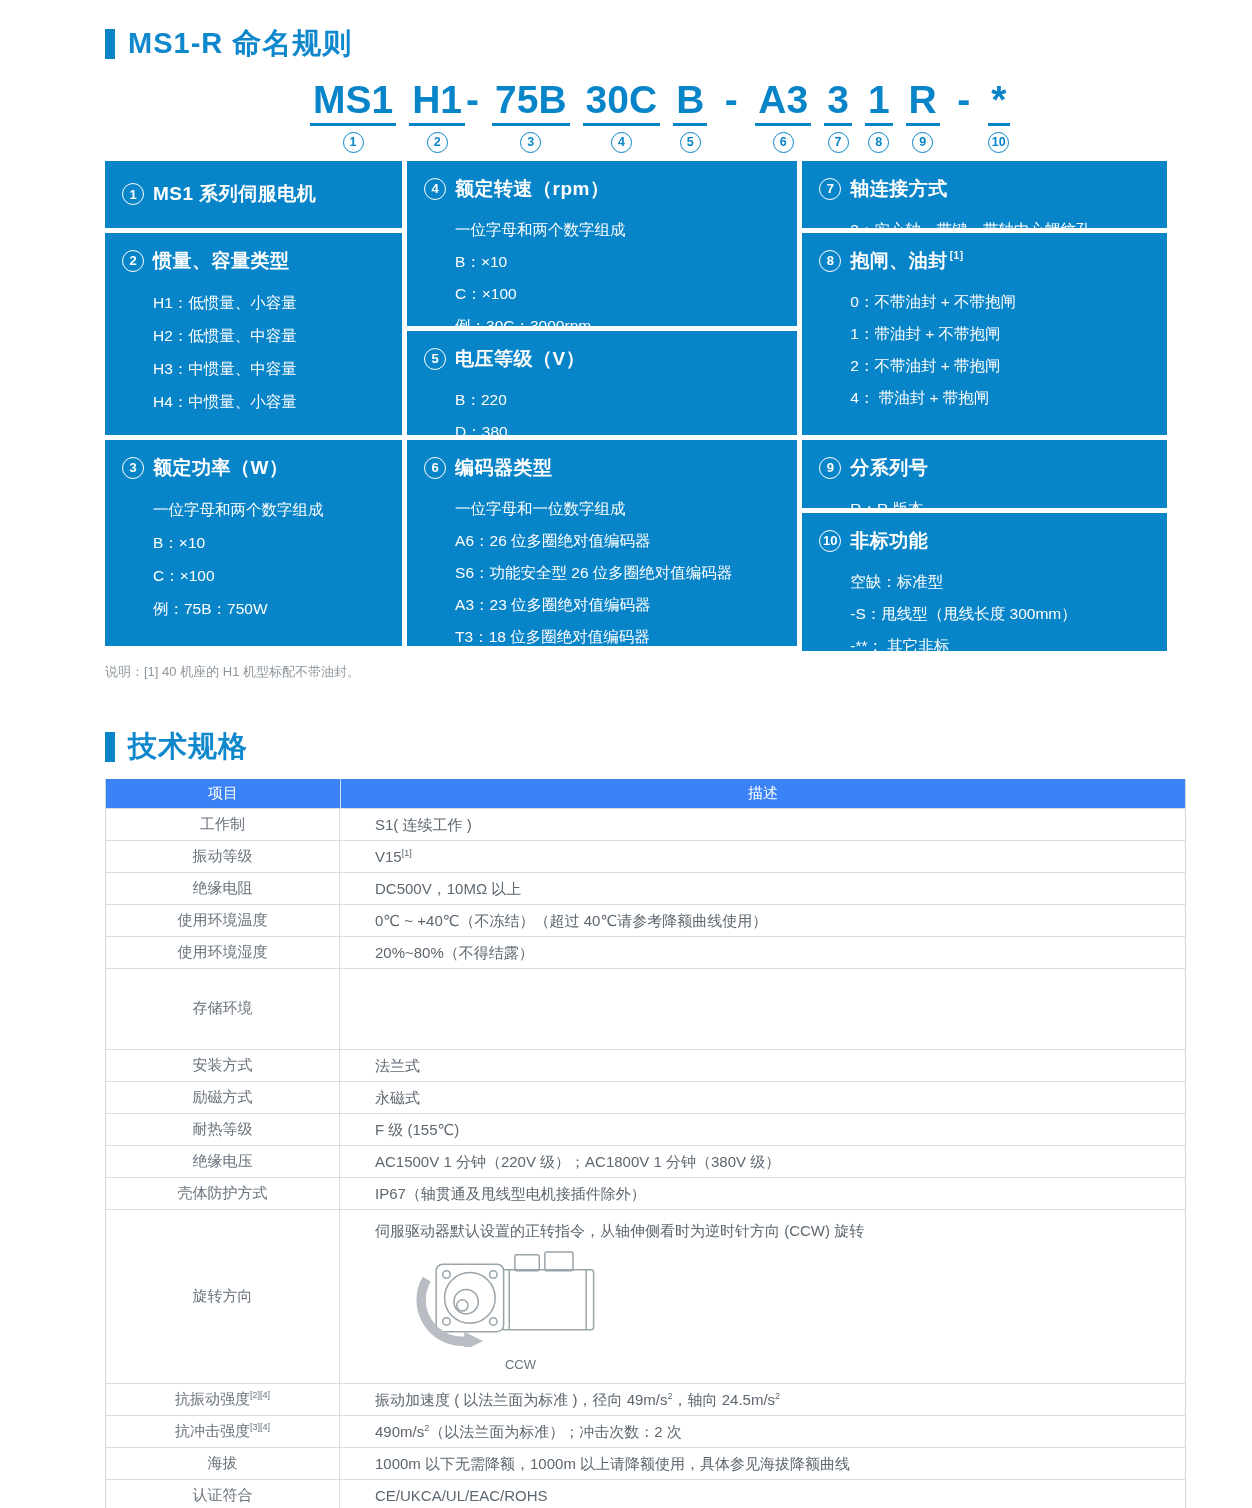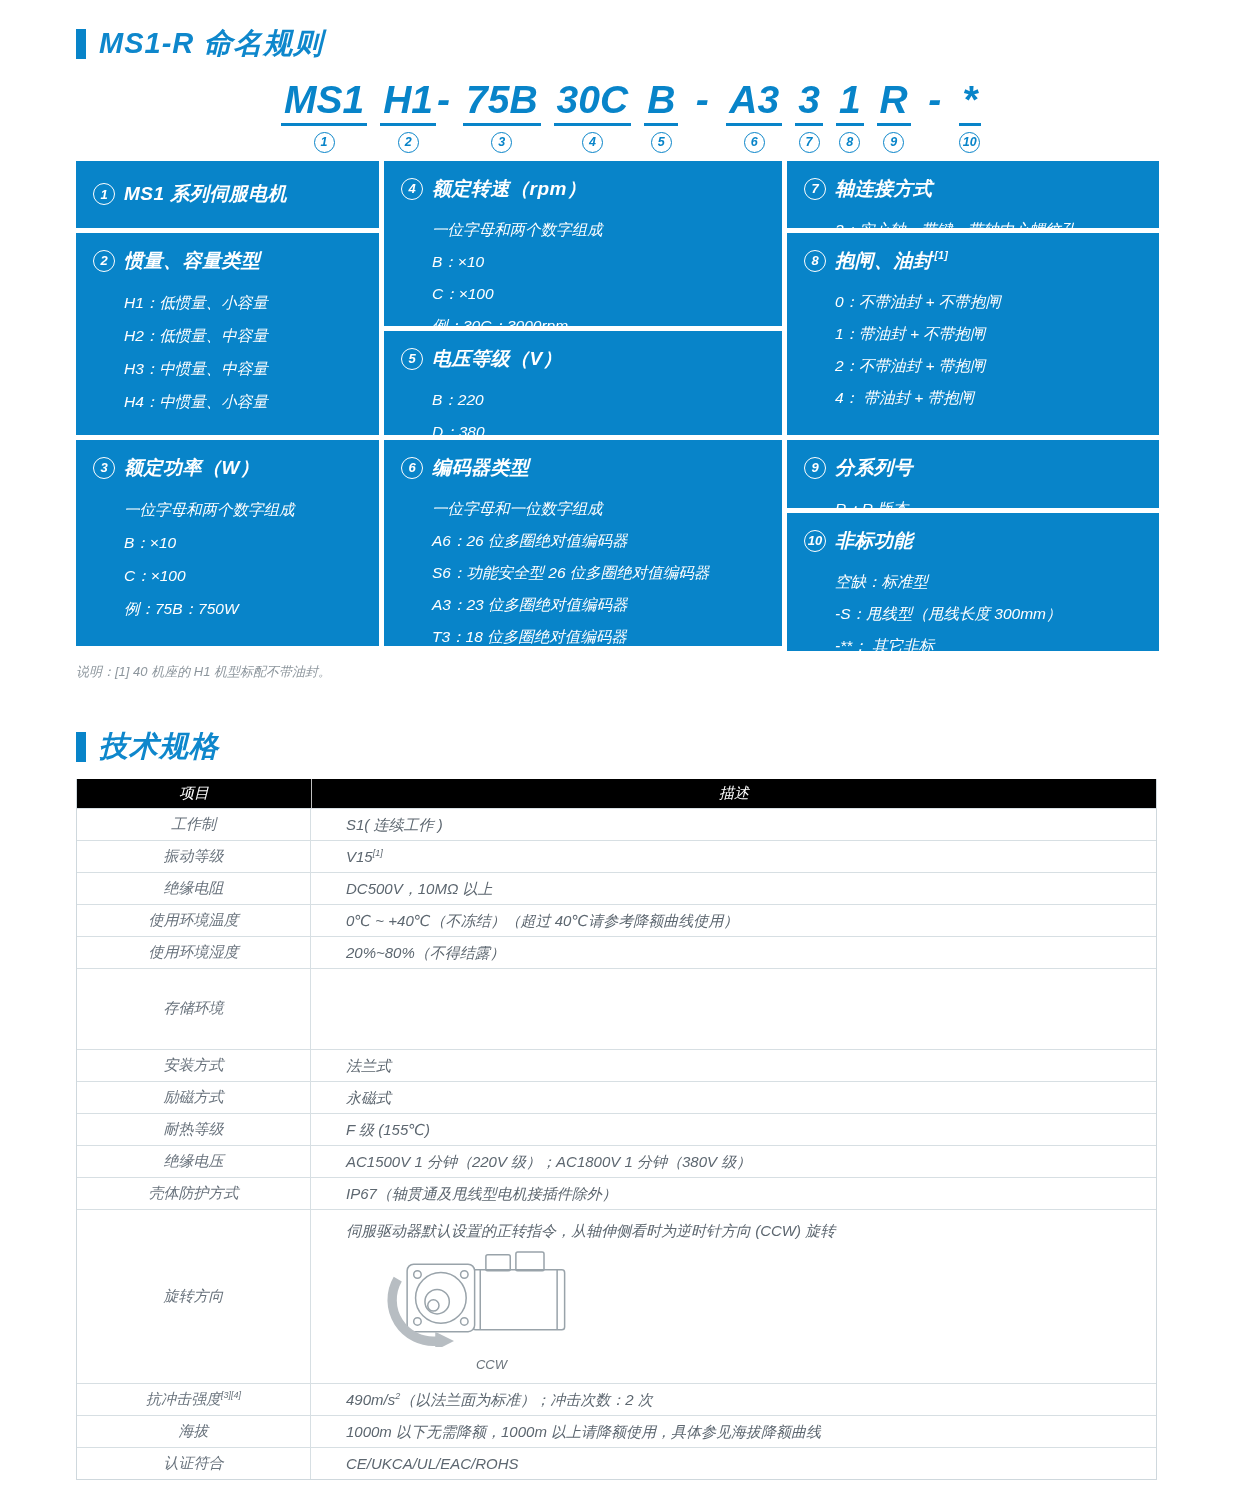--- a/index.html
+++ b/index.html
@@ -1,20 +1,20 @@
 <!DOCTYPE html>
 <html><head>
 <meta charset="utf-8">
 <style>
   * { margin:0; padding:0; box-sizing:border-box; }
   html,body { background:#f4f5f6; }
   .page {
     width:1252px; height:1508px; background:#ffffff; position:relative;
     font-family:"Liberation Sans","DejaVu Sans",sans-serif;
-    padding:24px 85px 0 76px; overflow:hidden;font-style:italic;
+    padding:24px 85px 0 105px; overflow:hidden;
   }
   
   .sec-title { display:flex; align-items:center; gap:13px; }
   .sec-bar { width:10px; height:30px; background:#0884C9; flex:none; }
   .sec-text { font-size:29px; font-weight:bold; color:#0E87CC; letter-spacing:1px; }
 
   
   .code-row { margin:16px 0 8px 205px; display:flex; gap:13px; align-items:flex-start; }
   .tok { display:flex; align-items:flex-start; }
   .tok-main { display:flex; flex-direction:column; align-items:center; }
@@ -48,21 +48,21 @@
   .nbox-items { margin-left:31px; margin-top:12px; }
   .nbox-item { font-size:15.5px; line-height:33px; white-space:nowrap; }
   .ncol2 .nbox-item, .ncol3 .nbox-item { line-height:32px; }
   .h67{height:67px;} .h68{height:68px;} .h104{height:104px;} .h138{height:138px;}
   .h165{height:165px;} .h202{height:202px;} .h206{height:206px;}
   .grid-note { margin-top:12px; font-size:13px; color:#8D969D; }
 
   
   .specs { margin-top:46px; }
   .spec-table { margin-top:12px; width:1081px; border:1px solid #CFD8DD; border-top:none; }
-  .thead { display:flex; background:#000000; color:#fff; height:29px; font-size:15px; }
+  .thead { display:flex; background:#3b82f6; color:#fff; height:29px; font-size:15px; }
   .th-item { width:234px; flex:none; display:flex; align-items:center; justify-content:center; }
   .th-desc { flex:1; display:flex; align-items:center; justify-content:center; border-left:1px solid rgba(255,255,255,.75); }
   .trow { display:flex; border-top:1px solid #D7DFE3; min-height:31px; }
   .trow:first-of-type { border-top:none; }
   .tlabel {
     width:234px; flex:none; display:flex; align-items:center; justify-content:center;
     color:#68727C; font-size:15px; text-align:center; padding:3px 6px;
     border-right:1px solid #D7DFE3;
   }
   .tvalue {
@@ -364,20 +364,28 @@
               <path d="M 20 34 A 44 44 0 0 0 62 100" fill="none" stroke="#B7BDC2" stroke-width="10"></path>
               <polygon points="60,90 80,100 60,110" fill="#B7BDC2"></polygon>
             </svg>
             <div class="ccw-label">CCW</div>
           </div>
         </div>
       </div>
 
       <div class="trow">
         <div class="tlabel">
+            <span><span>抗振动强度</span><sup class="tsup">[2][4]</sup></span>
+          </div>
+        <div class="tvalue">
+            <span><span>振动加速度 ( 以法兰面为标准 )，径向 49m/s</span><sup class="tsup">2</sup><span>，轴向 24.5m/s</span><sup class="tsup">2</sup></span>
+          </div>
+      </div>
+      <div class="trow">
+        <div class="tlabel">
             <span><span>抗冲击强度</span><sup class="tsup">[3][4]</sup></span>
           </div>
         <div class="tvalue">
             <span><span>490m/s</span><sup class="tsup">2</sup><span>（以法兰面为标准）；冲击次数：2 次</span></span>
           </div>
       </div>
       <div class="trow">
         <div class="tlabel">海拔</div>
         <div class="tvalue">1000m 以下无需降额，1000m 以上请降额使用，具体参见海拔降额曲线</div>
       </div>

